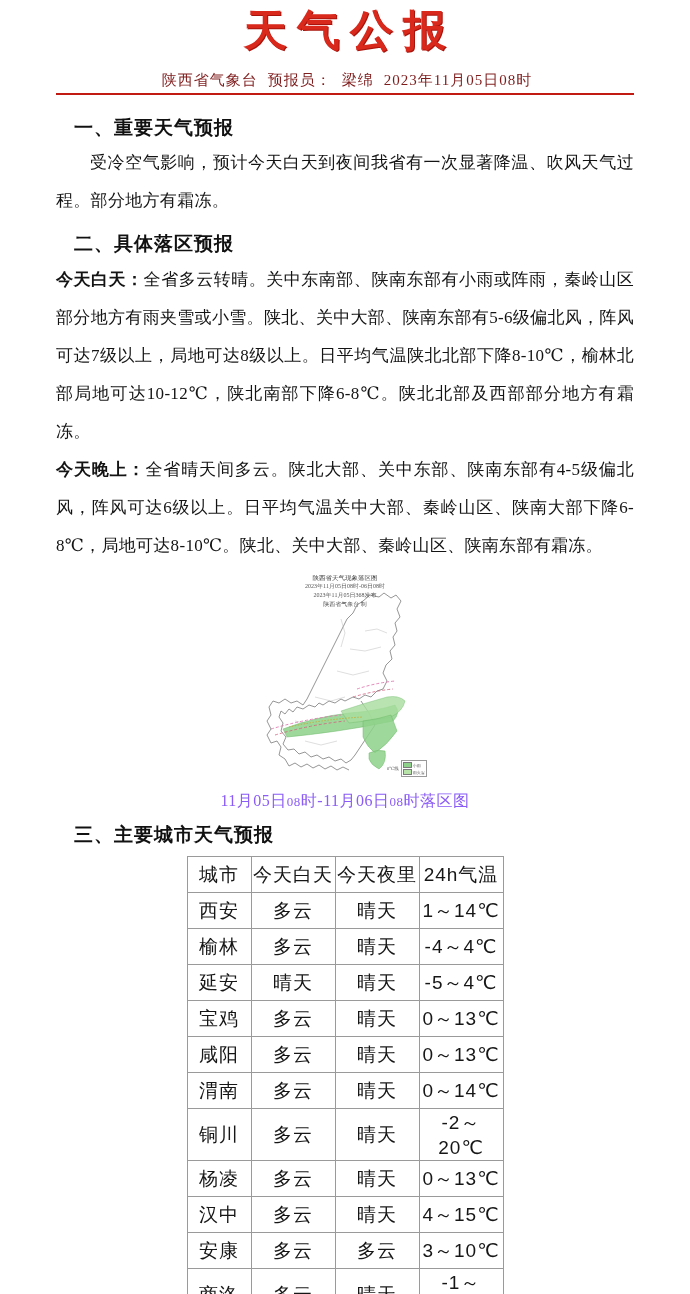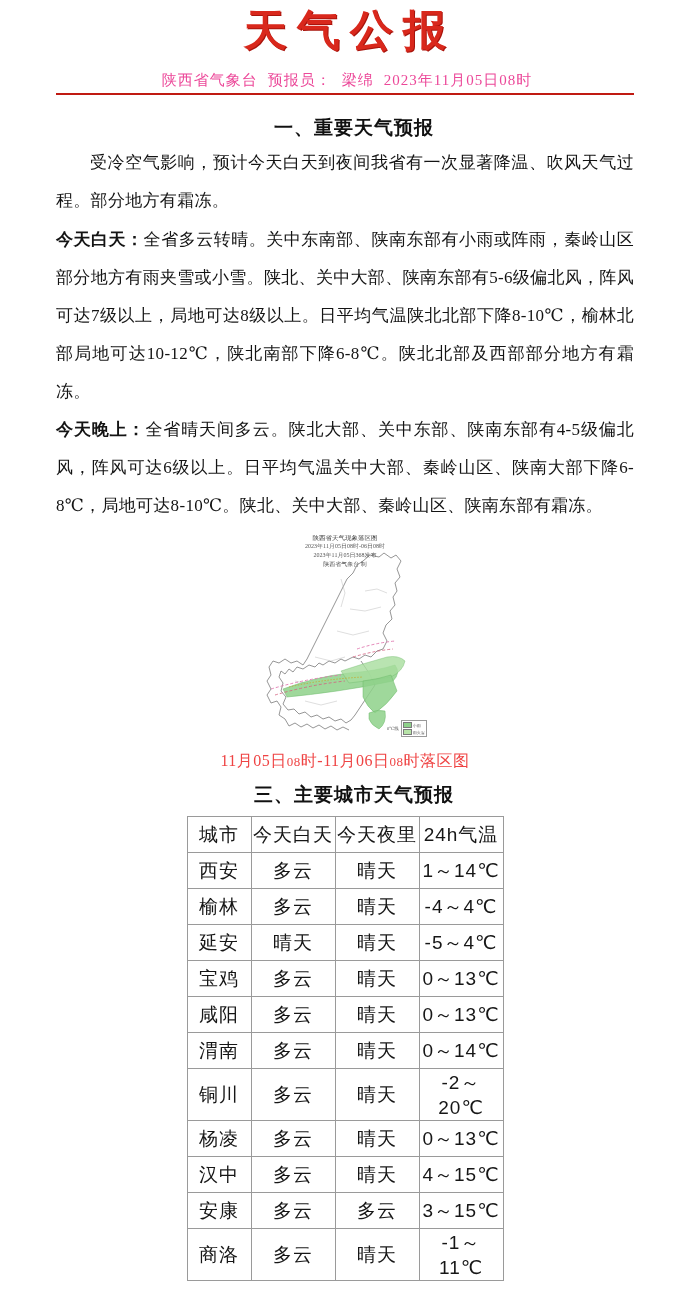--- a/index.html
+++ b/index.html
@@ -40,39 +40,38 @@
   }
 
   .byline-wrap {
     margin: 16px 56px 0 56px;
     border-bottom: 2px solid #c01a12;
     padding-bottom: 3px;
   }
   .byline {
     font-size: 15px;
     letter-spacing: 1px;
-    color: #ec4899;
+    color: #7f1d1d;
     white-space: nowrap;
     padding-left: 14px;
   }
   .byline .seg { margin-right: 10px; }
 
   
   .content {
     margin: 0 56px;
     padding-top: 10px;
   }
   h2.section {
     font-family: "DejaVu Sans", "Liberation Sans", sans-serif;
     font-size: 19px;
     font-weight: 700;
     color: #111;
     margin: 10px 0 4px 18px;
     letter-spacing: 1px;
-    text-align: center;
   }
   p.para {
     font-size: 17px;
     line-height: 38px;
     margin: 0;
     text-align: justify;
     text-justify: inter-ideograph;
     letter-spacing: 0.3px;
     color: #141414;
   }
@@ -130,21 +129,21 @@
   .legend-row { display: flex; align-items: center; gap: 1px; }
   .legend-sw {
     width: 7px; height: 4px; display: inline-block;
     border: 0.4px solid #7a7a7a;
   }
   .legend-label { font-size: 4px; color: #555; }
   .fig-caption {
     font-size: 16px;
     margin-top: 8px;
     letter-spacing: 0.5px;
-    color: #ef4444;
+    color: #8b5cf6;
   }
   .fig-caption .small { font-size: 13px; }
 
   
   .table-wrap {
     margin-top: 8px;
     display: flex;
     justify-content: center;
   }
   table.fc {
@@ -184,20 +183,21 @@
         <span class="seg">陕西省气象台</span><span class="seg">预报员：</span><span class="seg">梁绵</span><span class="seg">2023年11月05日08时</span>
       </div>
     </div>
   </div>
 
   <div class="content">
 
     <h2 class="section">一、重要天气预报</h2>
     <p class="para indent">受冷空气影响，预计今天白天到夜间我省有一次显著降温、吹风天气过程。部分地方有霜冻。</p>
 
+    <h2 class="section">二、具体落区预报</h2>
     <p class="para"><span class="lead">今天白天：</span><span>全省多云转晴。关中东南部、陕南东部有小雨或阵雨，秦岭山区部分地方有雨夹雪或小雪。陕北、关中大部、陕南东部有5-6级偏北风，阵风可达7级以上，局地可达8级以上。日平均气温陕北北部下降8-10℃，榆林北部局地可达10-12℃，陕北南部下降6-8℃。陕北北部及西部部分地方有霜冻。</span></p>
     <p class="para"><span class="lead">今天晚上：</span><span>全省晴天间多云。陕北大部、关中东部、陕南东部有4-5级偏北风，阵风可达6级以上。日平均气温关中大部、秦岭山区、陕南大部下降6-8℃，局地可达8-10℃。陕北、关中大部、秦岭山区、陕南东部有霜冻。</span></p>
 
     <div class="figure">
       <div class="map-box">
 
         <svg class="map-svg" viewBox="0 0 200 212">
           <g>
 
             <path d="M118 30 L125 24 L134 26 L139 22 L146 27 L151 24 L156 30 L152 38 L155 46 L150 52 L152 60 L148 66 L150 74 L145 80 L147 88 L141 94 L138 102 L142 110 L138 118 L132 120 L126 126 L120 124 L114 128 L108 126 L100 130 L96 128 L90 132 L84 130 L78 134 L74 132 L70 136 L64 134 L58 138 L52 136 L48 141 L44 138 L40 143 L36 140 L34 146 L38 152 L36 160 L41 166 L38 173 L43 179 L49 178 L54 183 L60 181 L66 186 L72 184 L78 188 L84 186 L90 190 L96 188 L101 192 L106 189 L110 184 L114 178 L118 172 L122 166 L126 160 L130 154 L127 148 L124 142 L120 136 L116 130" fill="none" stroke="#8a8a8a" stroke-width="0.9"></path>
@@ -327,21 +327,21 @@
           <tr>
               <td>汉中</td>
               <td>多云</td>
               <td>晴天</td>
               <td class="temp">4～15℃</td>
             </tr>
           <tr>
               <td>安康</td>
               <td>多云</td>
               <td>多云</td>
-              <td class="temp">3～15℃</td>
+              <td class="temp">3～10℃</td>
             </tr>
           <tr>
               <td>商洛</td>
               <td>多云</td>
               <td>晴天</td>
               <td class="temp">-1～11℃</td>
             </tr>
         </tbody>
       </table>
     </div>

